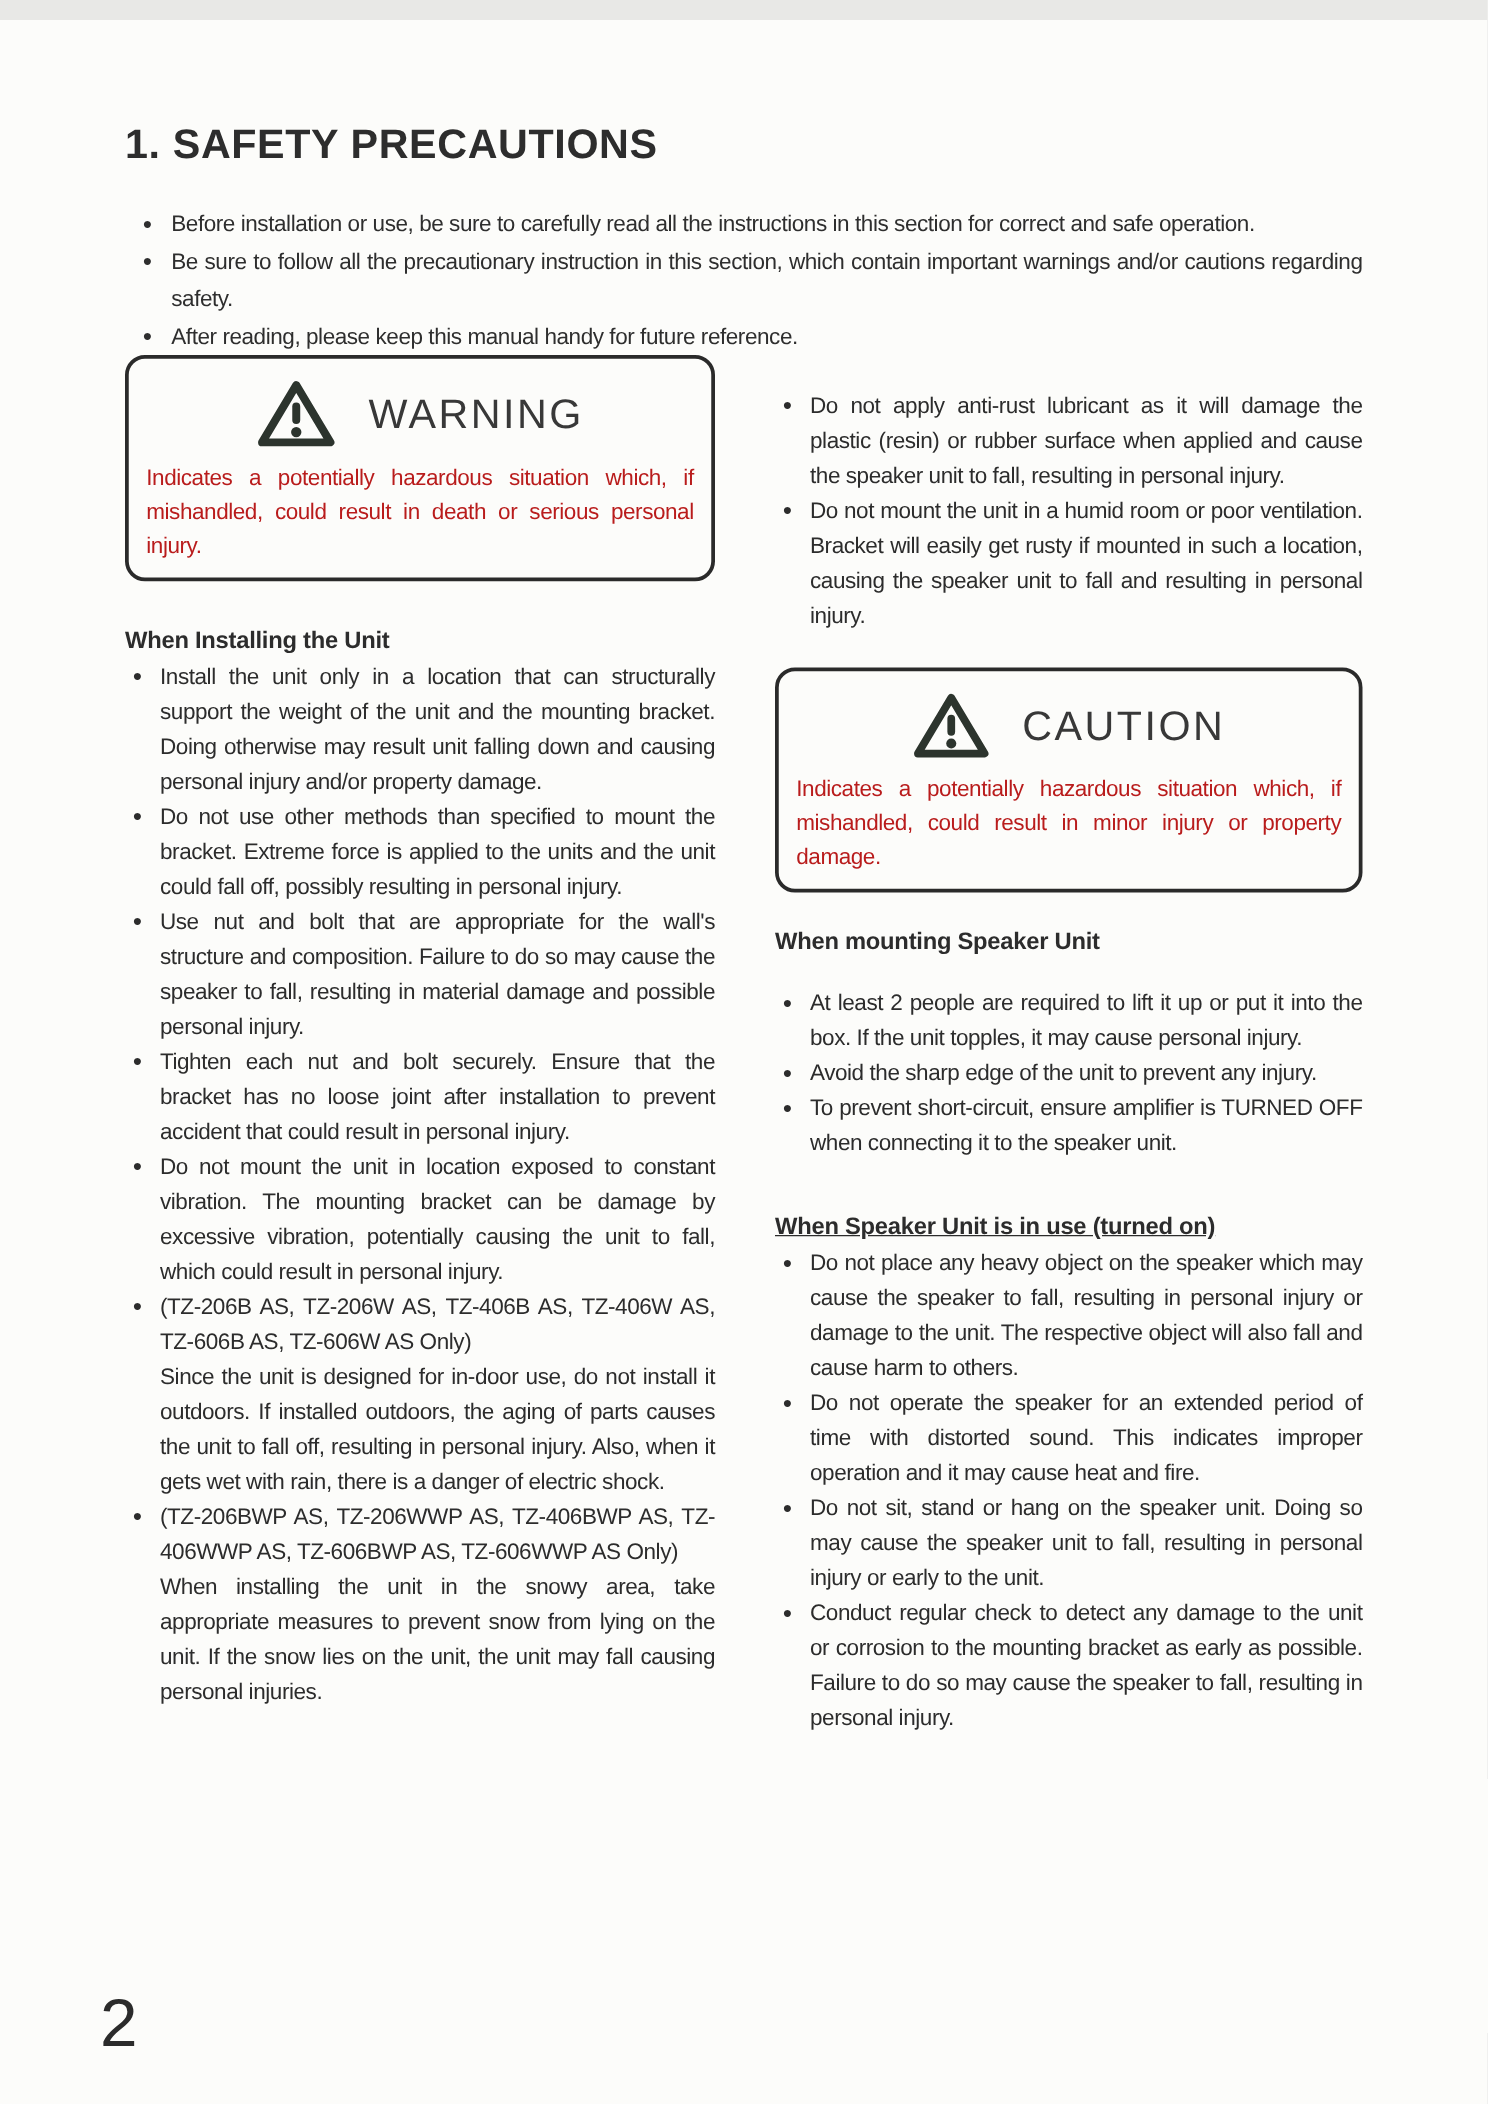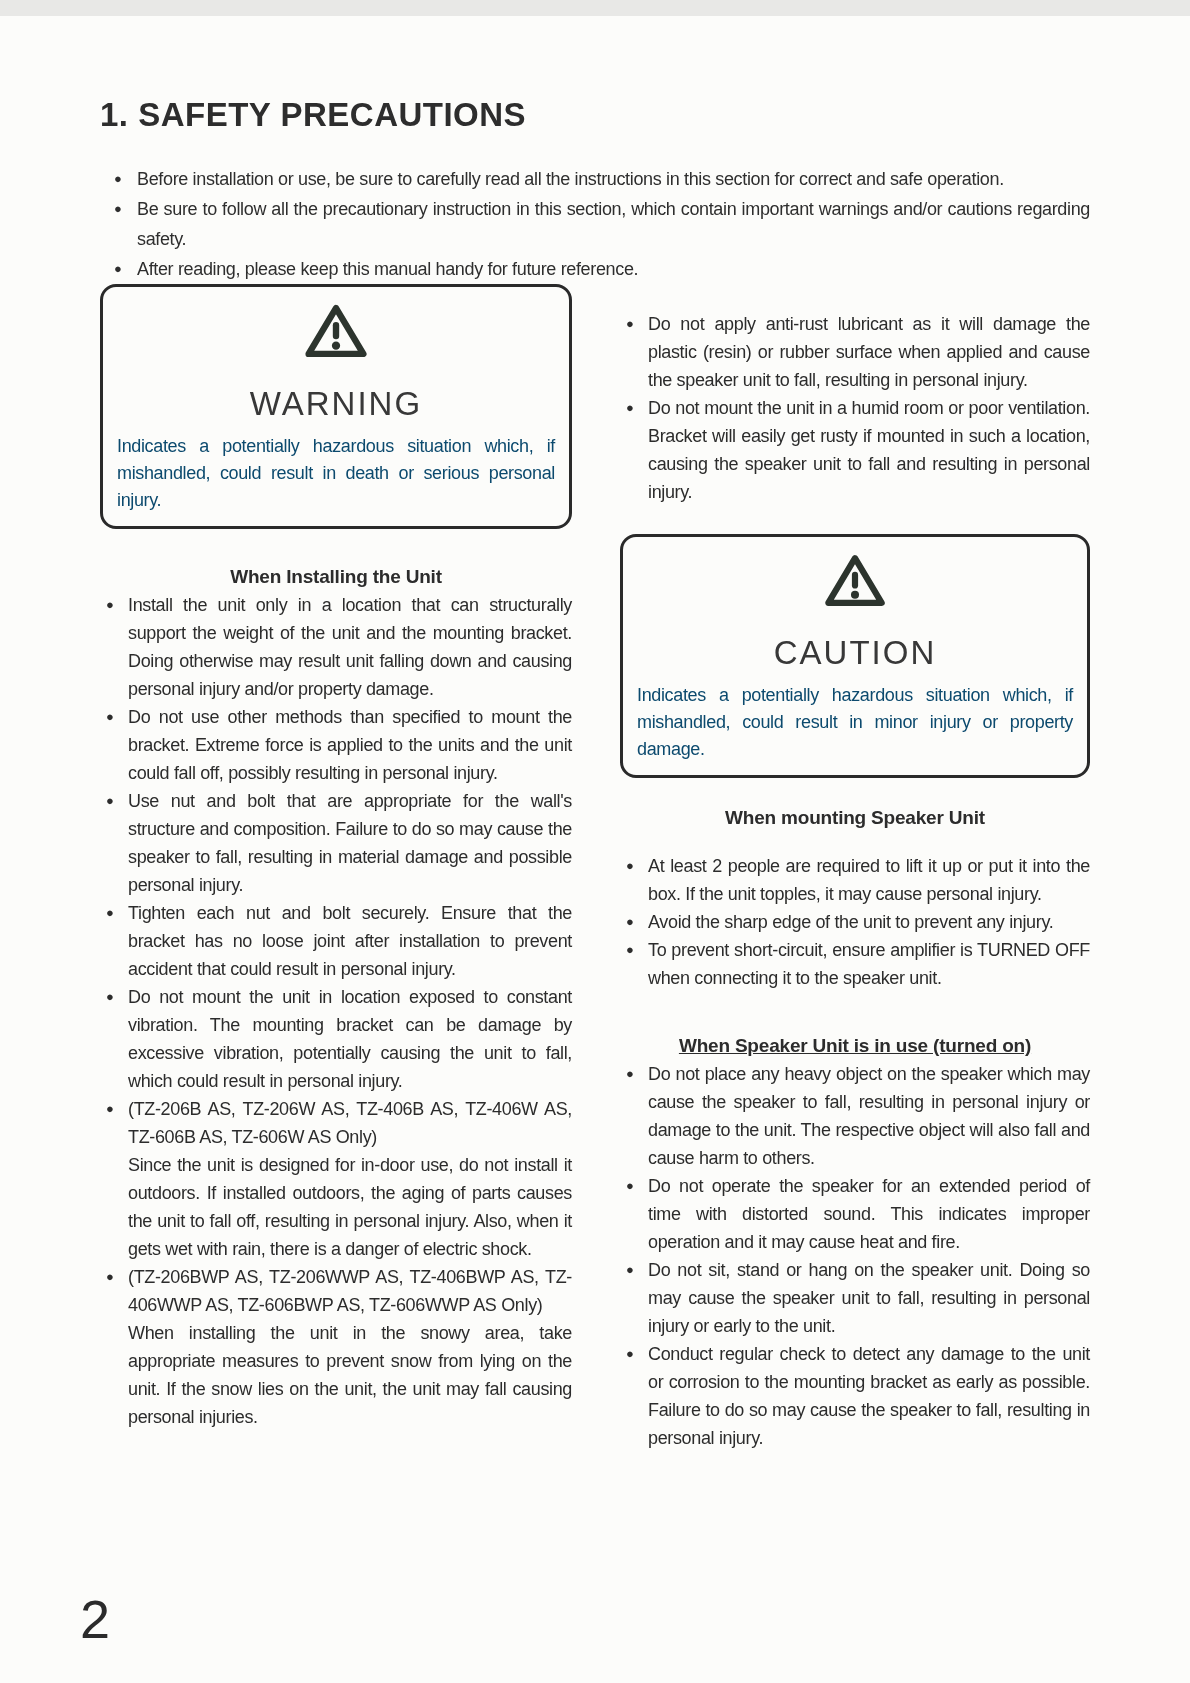--- a/index.html
+++ b/index.html
@@ -51,45 +51,43 @@
     border-radius:16px;
     padding:14px 14px 12px 14px;
     background:#fcfcfa;
   }
   .alert-head {
     display:flex;
     align-items:center;
     justify-content:center;
     gap:26px;
     padding:2px 0 10px 0;
-    flex-direction:column;
   }
   .tri-icon { display:inline-flex; }
   .alert-label {
     font-size:33px;
     letter-spacing:2px;
     color:#383838;
   }
   .alert-desc {
     margin:0;
     font-size:18px;
     letter-spacing:-0.35px;
     line-height:27px;
     text-align:justify;
-    color:#0c4a6e;
+    color:#b91c1c;
   }
 
   .sec-h {
     margin:34px 0 0 0;
     font-size:19px;
     font-weight:700;
     letter-spacing:-0.2px;
     line-height:28px;
     color:#2c2c2c;
-    text-align:center;
   }
   .col-right .sec-h.mounting { margin:26px 0 20px 0; }
   .col-right .sec-h.in-use  { margin:40px 0 0 0;text-decoration:underline; }
 
   .bullet-list li {
     position:relative;
     padding-left:28px;
     font-size:18px;
     letter-spacing:-0.35px;
     line-height:28px;

